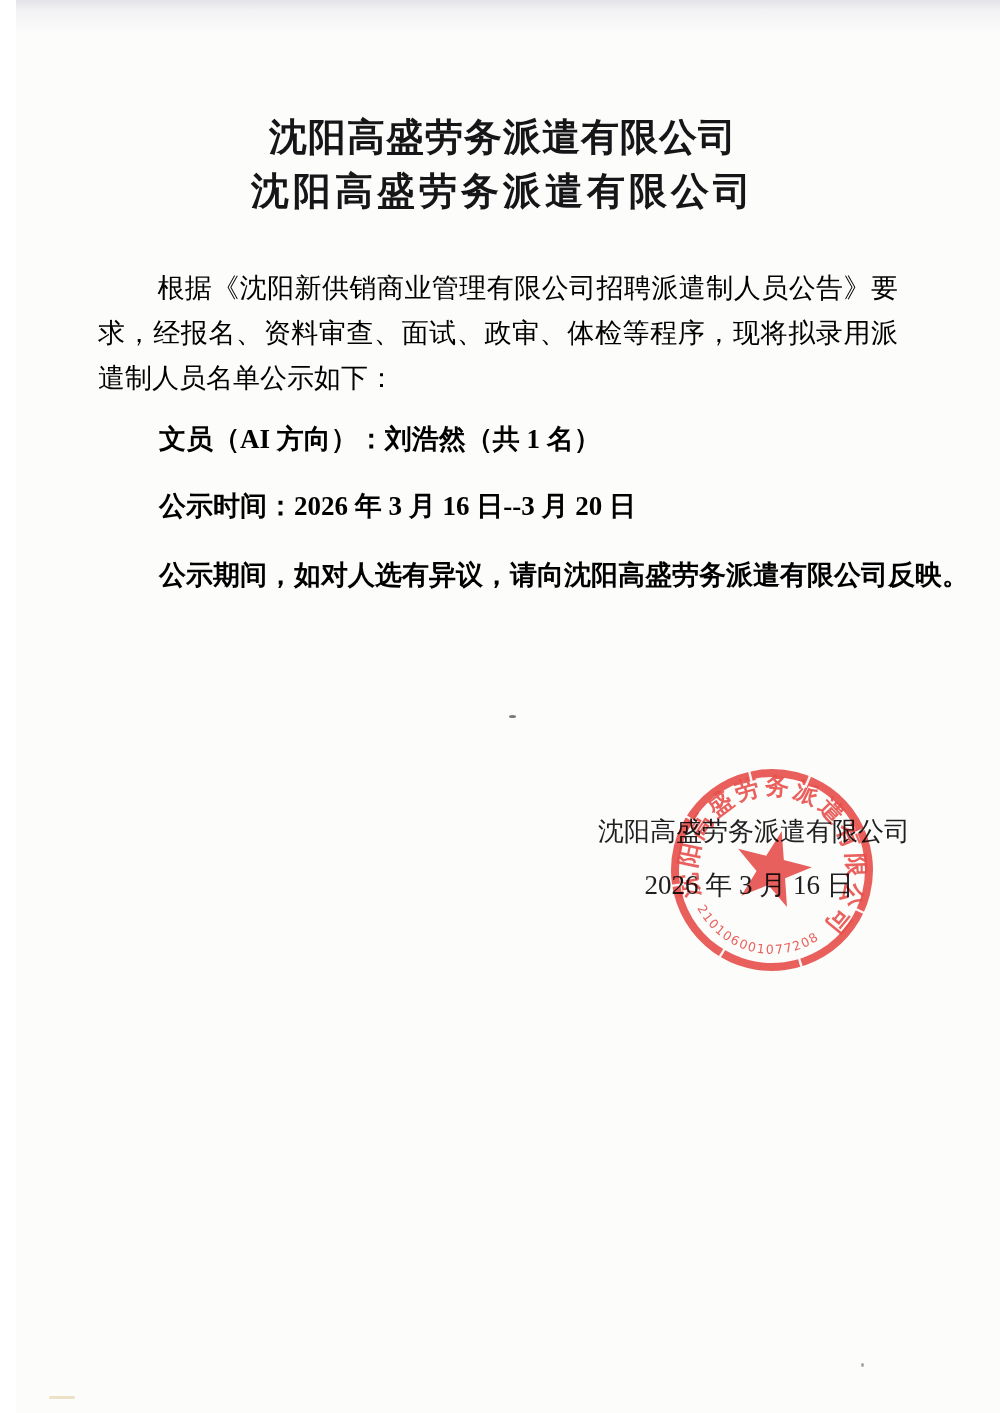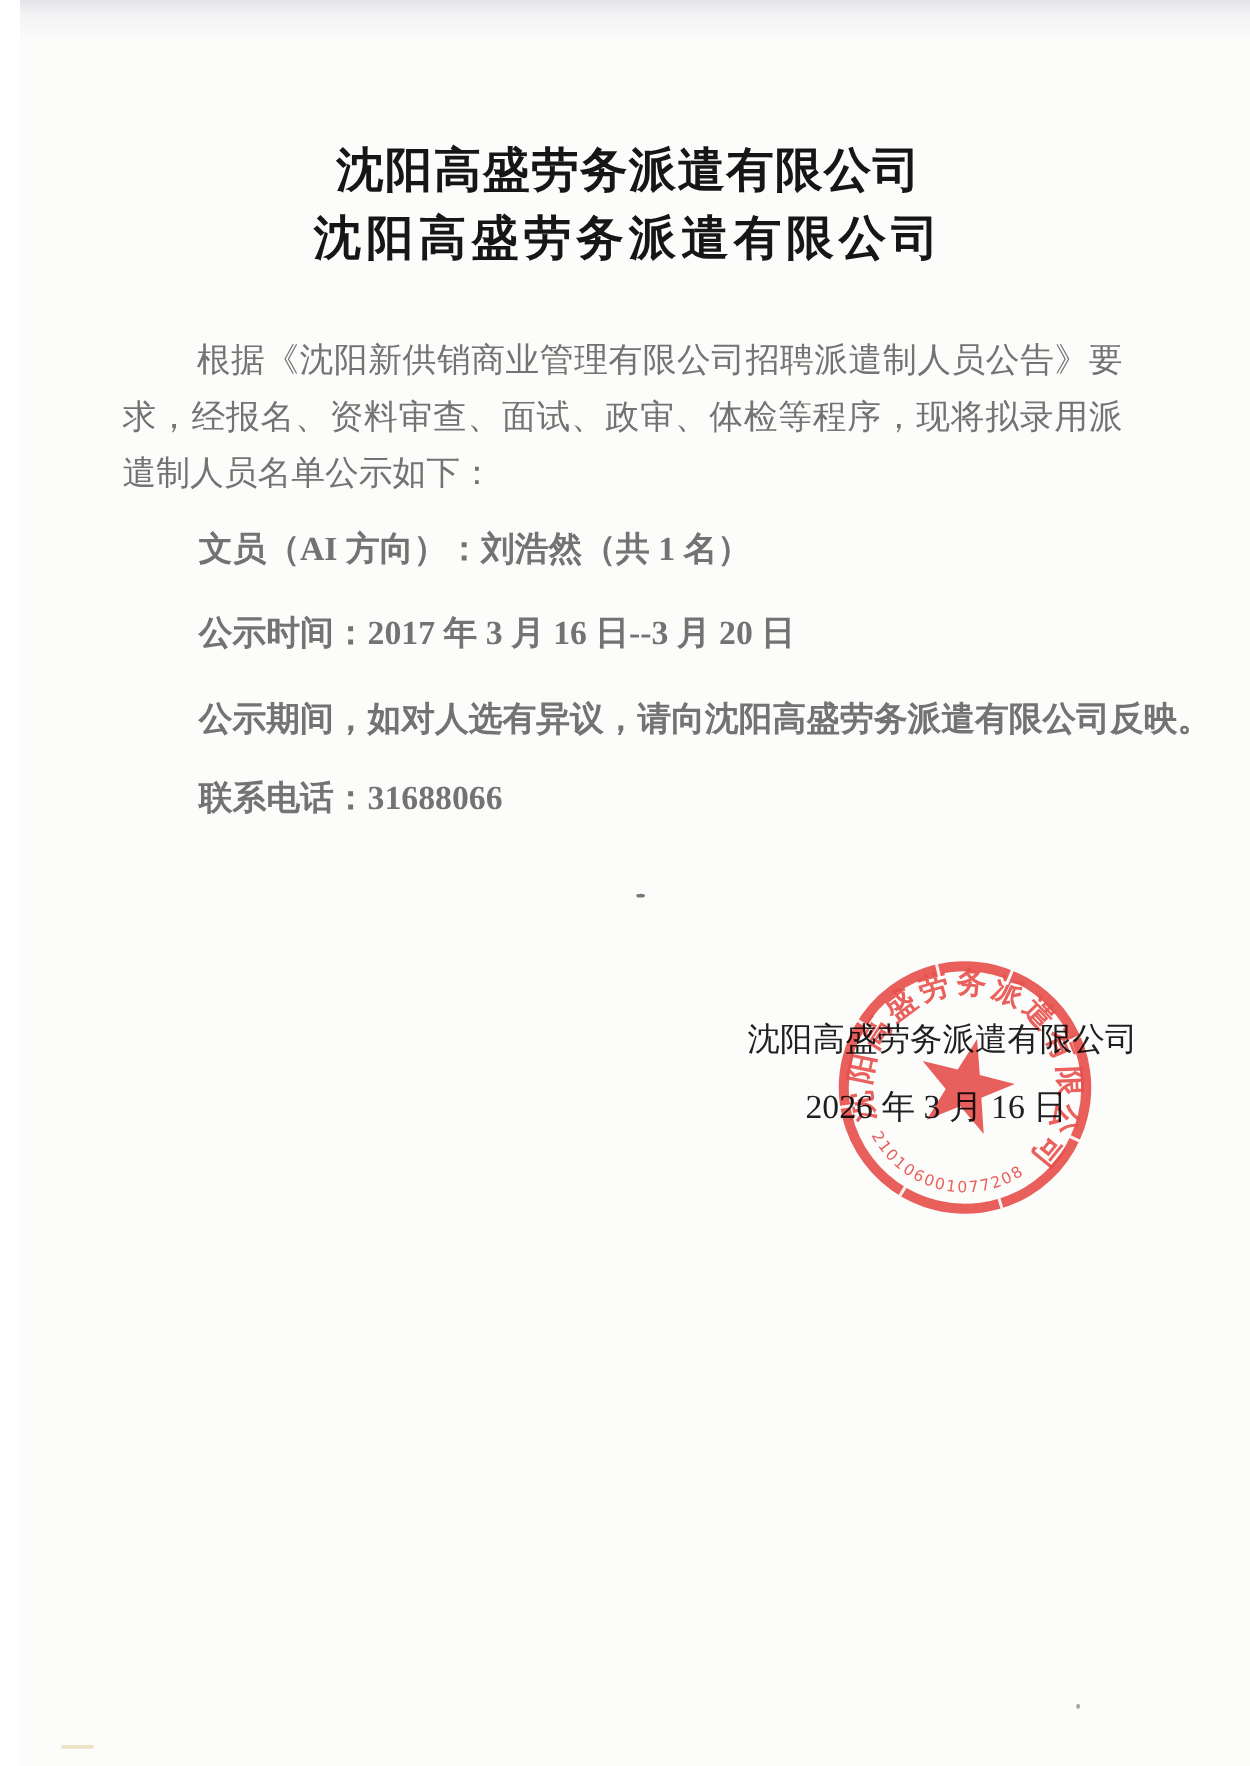--- a/index.html
+++ b/index.html
@@ -47,21 +47,21 @@
     font-size: 38px;
     line-height: 54px;
     letter-spacing: 4px;
   }
 
   .body-text {
     position: absolute;
     left: 82px;
     width: 800px;
     font-size: 27px;
-    color: #737373;
+    color: #000000;
   }
 
   .para-intro {
     top: 266px;
     line-height: 45px;
     text-align: justify;
     text-indent: 2.2em;
   }
 
   .single-line {
@@ -140,25 +140,24 @@
 
   <div class="title-block">
     <div class="title-line1">沈阳高盛劳务派遣有限公司</div>
     <div class="title-line2">沈阳高盛劳务派遣有限公司</div>
   </div>
 
   <div class="body-text para-intro">根据《沈阳新供销商业管理有限公司招聘派遣制人员公告》要求，经报名、资料审查、面试、政审、体检等程序，现将拟录用派遣制人员名单公示如下：</div>
 
   <div class="body-text single-line line-position">文员（AI 方向）：刘浩然（共 1 名）</div>
 
-  <div class="body-text single-line line-period">公示时间：2017 年 3 月 16 日--3 月 20 日</div>
+  <div class="body-text single-line line-period">公示时间：2026 年 3 月 16 日--3 月 20 日</div>
 
   <div class="body-text single-line line-objection">公示期间，如对人选有异议，请向沈阳高盛劳务派遣有限公司反映。</div>
 
-  <div class="body-text single-line line-contact">联系电话：31688066</div>
 
   <div class="signature-company">沈阳高盛劳务派遣有限公司</div>
 
   <div class="signature-date">2026 年 3 月 16 日</div>
 
   <div class="seal">
     <svg viewBox="0 0 220 220" xmlns="http://www.w3.org/2000/svg">
       <g transform="rotate(14 110 110)">
 
         <circle cx="110" cy="110" r="97" fill="none" stroke="#e84a46" stroke-width="8" stroke-opacity="0.88"></circle>

